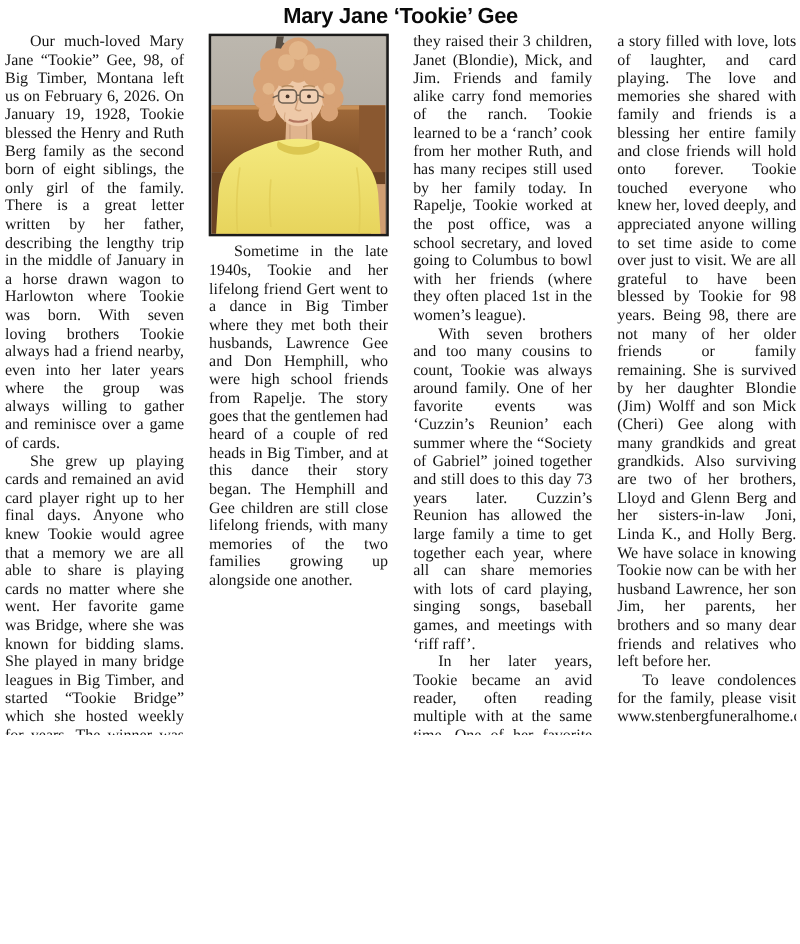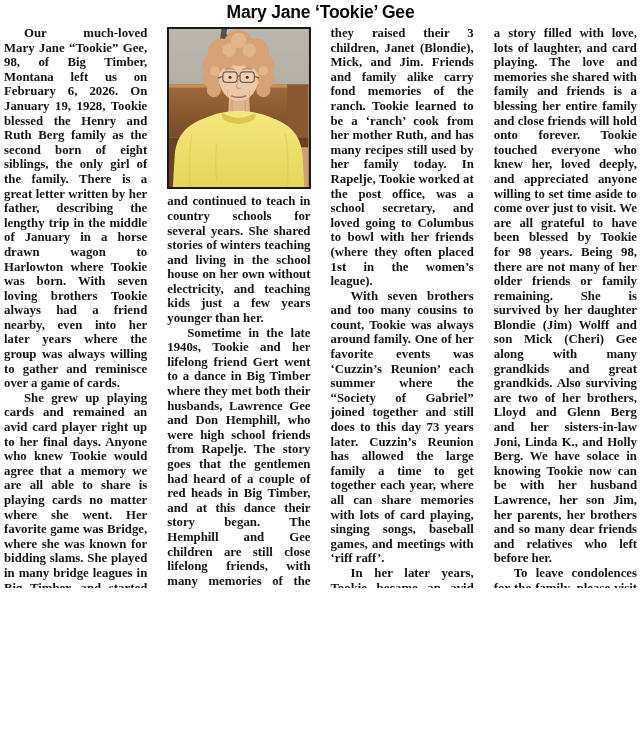--- a/index.html
+++ b/index.html
@@ -6,21 +6,21 @@
   .page{
     width:640px;height:588px;background:#ffffff;box-sizing:border-box;
     padding:2px 3px 0 4px;overflow:hidden;position:relative;
     font-family:"Liberation Serif", serif;color:#151515;
   }
   .title{
     font-family:"Liberation Sans", sans-serif;font-weight:700;
     font-size:17.5px;line-height:21px;text-align:center;margin:0 0 3px 0;
     letter-spacing:-0.2px;color:#0a0a0a;
   }
-  .cols{display:flex;gap:20px;height:729px;overflow:hidden;font-weight:bold;}
+  .cols{display:flex;gap:20px;height:729px;overflow:hidden;}
   .col{flex:1 1 0;min-width:0;font-size:12.8px;line-height:14.6px;
     text-align:justify;hyphens:auto;-webkit-hyphens:auto;}
   .col p{margin:0;}
   .col p.indent{text-indent:20px;}
   .photo-frame{
     border:2px solid #1b1b1b;margin:1px 0 5px 0;background:#b0aaa1;
     line-height:0;
   }
   .photo-frame svg{width:100%;height:auto;display:block;}
 </style>
@@ -106,21 +106,20 @@
 
           <circle cx="64" cy="50.5" r="1.6" fill="#47352a"></circle>
           <circle cx="82" cy="50.5" r="1.6" fill="#47352a"></circle>
 
           <path d="M73,52 Q71.5,58 70.5,61 Q72.5,63.2 75.5,62" stroke="#d0a27c" stroke-width="1.2" fill="none"></path>
 
           <path d="M65,70 Q73,73.5 81,70" stroke="#b2755f" stroke-width="1.7" fill="none"></path>
           <path d="M62,64 Q60.5,68 62,72 M84,64 Q85.5,68 84,72" stroke="#d8ac86" stroke-width="0.9" fill="none"></path>
         </svg>
       </div>
-      <p>and continued to teach in country schools for several years. She shared stories of winters teaching and living in the school house on her own without electricity, and teaching kids just a few years younger than her.</p>
       <p class="indent">Sometime in the late 1940s, Tookie and her lifelong friend Gert went to a dance in Big Timber where they met both their husbands, Lawrence Gee and Don Hemphill, who were high school friends from Rapelje. The story goes that the gentlemen had heard of a couple of red heads in Big Timber, and at this dance their story began. The Hemphill and Gee children are still close lifelong friends, with many memories of the two families growing up alongside one another.</p>
     </div>
 
     <div class="col">
       <p>they raised their 3 children, Janet (Blondie), Mick, and Jim. Friends and family alike carry fond memories of the ranch. Tookie learned to be a ‘ranch’ cook from her mother Ruth, and has many recipes still used by her family today. In Rapelje, Tookie worked at the post office, was a school secretary, and loved going to Columbus to bowl with her friends (where they often placed 1st in the women’s league).</p>
       <p class="indent">With seven brothers and too many cousins to count, Tookie was always around family. One of her favorite events was ‘Cuzzin’s Reunion’ each summer where the “Society of Gabriel” joined together and still does to this day 73 years later. Cuzzin’s Reunion has allowed the large family a time to get together each year, where all can share memories with lots of card playing, singing songs, baseball games, and meetings with ‘riff raff’.</p>
       <p class="indent">In her later years, Tookie became an avid reader, often reading multiple with at the same time. One of her favorite places to spend time was the Carnegie Public Library in Big Timber, and Tookie always loved a good book recommendation no matter the subject.</p>
       <p class="indent">To summarize a life well lived in a few short paragraphs is challenging to say the least. Every person who interacted with Tookie has</p>
     </div>
 

